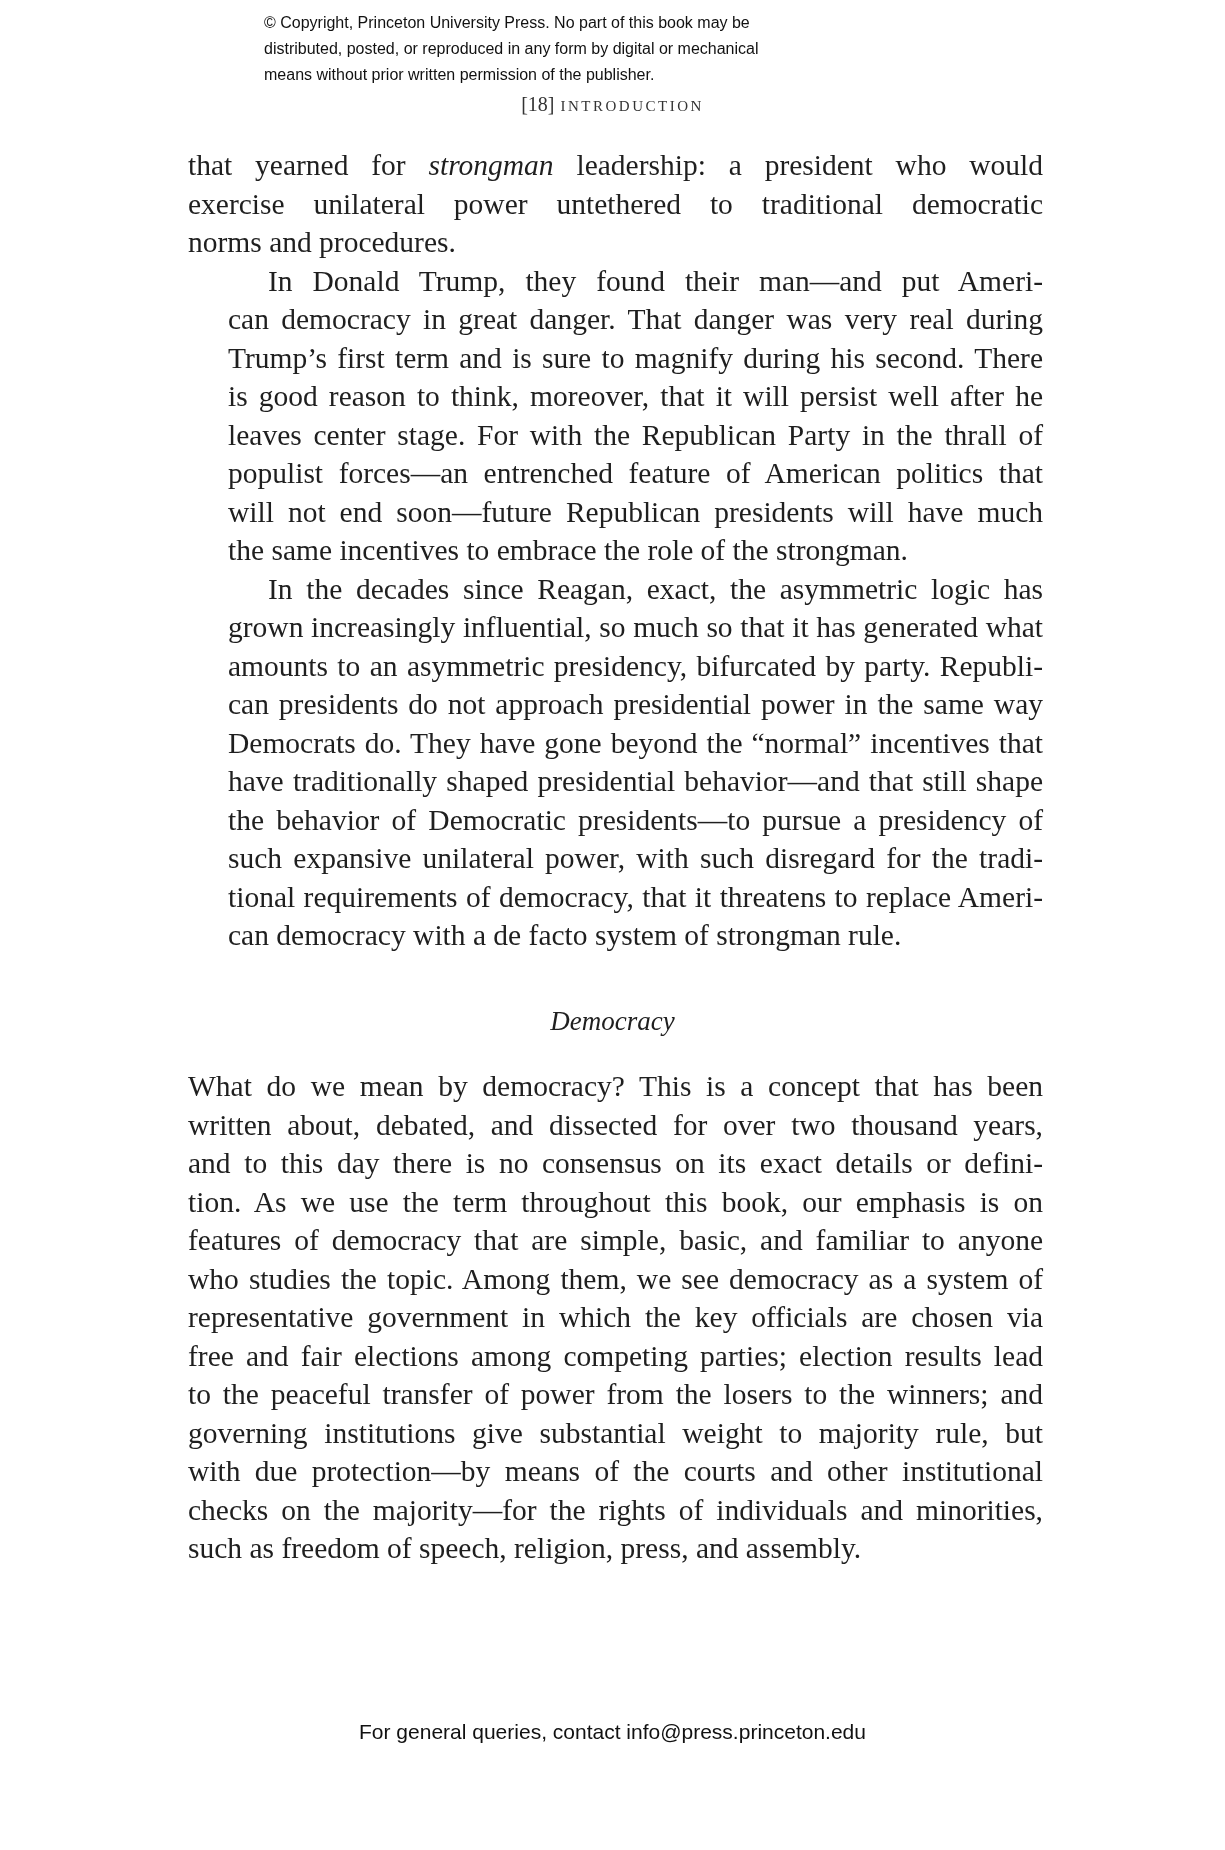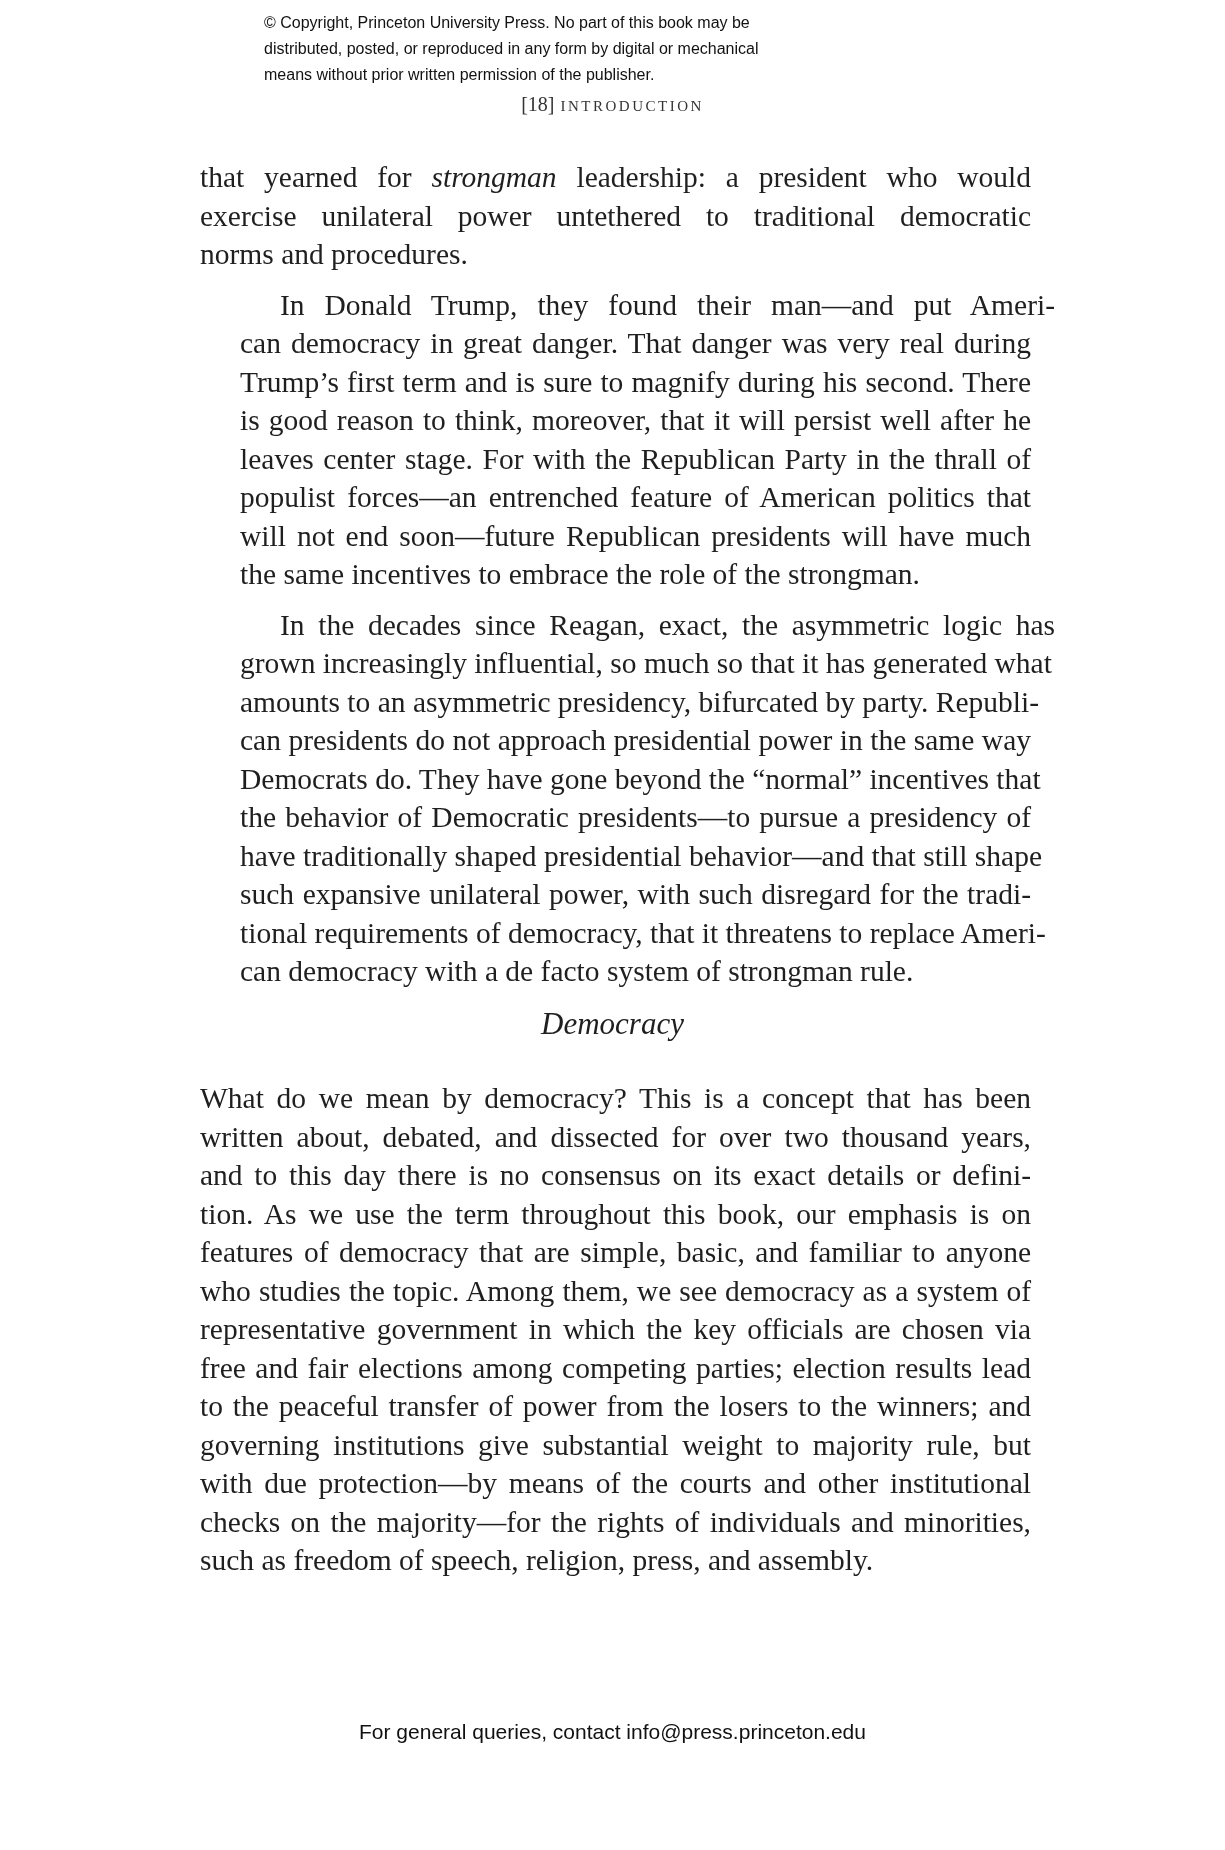--- a/index.html
+++ b/index.html
@@ -49,21 +49,21 @@
       left: 188px;
       width: 855px;
       font-family: "Liberation Serif", serif;
       font-size: 29.5px;
       line-height: 38.5px;
       color: #1f1f1f;
       text-align: justify;
       hyphens: manual;
     }
     .text-block p {
-      margin: 12px;
+      margin: 0;
     }
     .text-block p.indent {
       text-indent: 40px;
     }
     .line {
       display: block;
       text-align: justify;
       text-align-last: justify;
       white-space: nowrap;
     }
@@ -74,21 +74,21 @@
       top: 146px;
     }
     .section-heading {
       position: absolute;
       left: 0;
       width: 1225px;
       top: 1006px;
       text-align: center;
       font-family: "Liberation Serif", serif;
       font-style: italic;
-      font-size: 31px;
+      font-size: 27px;
       color: #1f1f1f;
     }
     .block-two {
       top: 1067px;
     }
     em {
       font-style: italic;
     }
     .footer {
       position: absolute;
@@ -130,22 +130,22 @@
     <span class="line">populist forces—an entrenched feature of American politics that</span>
     <span class="line">will not end soon—future Republican presidents will have much</span>
     <span class="line last">the same incentives to embrace the role of the strongman.</span>
   </p>
   <p class="indent">
     <span class="line" style="display:inline-block;width:815px;">In the decades since Reagan, exact, the asymmetric logic has</span>
     <span class="line">grown increasingly influential, so much so that it has generated what</span>
     <span class="line">amounts to an asymmetric presidency, bifurcated by party. Republi-</span>
     <span class="line">can presidents do not approach presidential power in the same way</span>
     <span class="line">Democrats do. They have gone beyond the “normal” incentives that</span>
+    <span class="line">have traditionally shaped presidential behavior—and that still shape</span>
     <span class="line">the behavior of Democratic presidents—to pursue a presidency of</span>
-    <span class="line">have traditionally shaped presidential behavior—and that still shape</span>
     <span class="line">such expansive unilateral power, with such disregard for the tradi-</span>
     <span class="line">tional requirements of democracy, that it threatens to replace Ameri-</span>
     <span class="line last">can democracy with a de facto system of strongman rule.</span>
   </p>
 </div>
 
 <div class="section-heading">Democracy</div>
 
 <div class="text-block block-two">
   <p>

